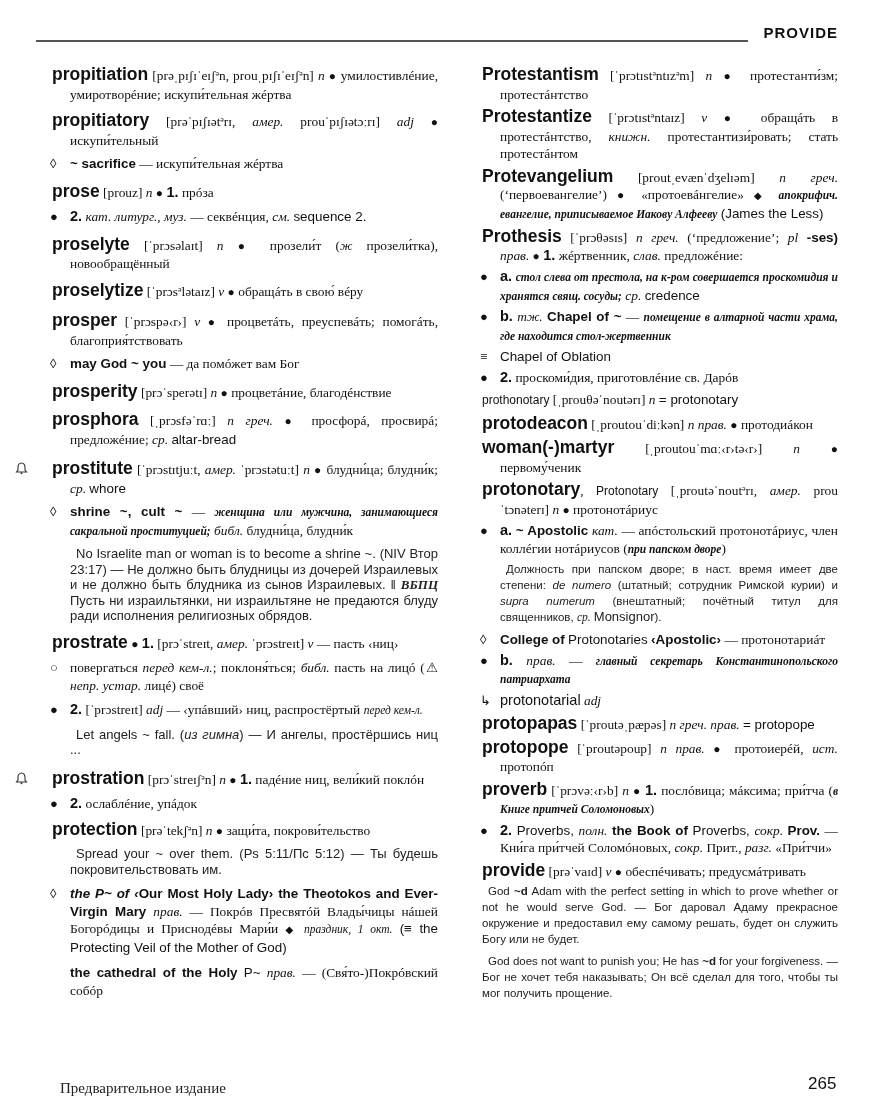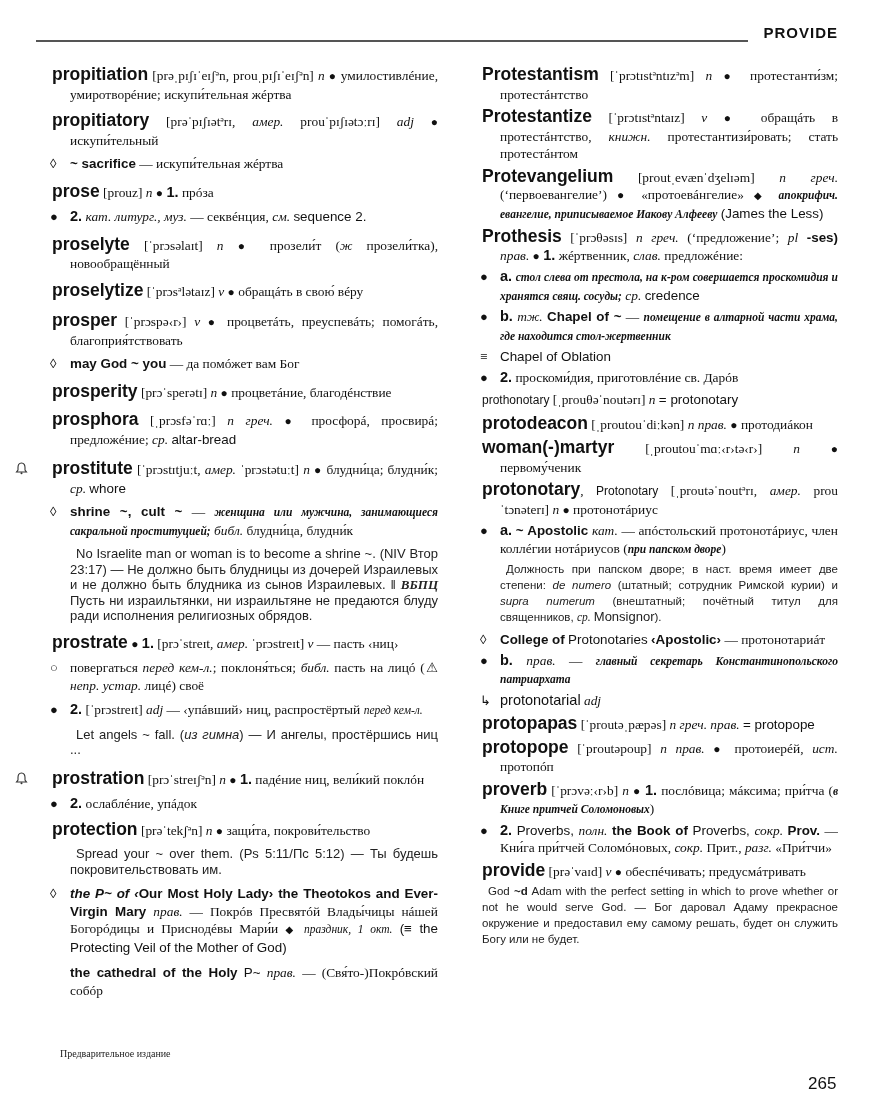--- a/index.html
+++ b/index.html
@@ -23,21 +23,21 @@
   .sans { font-family: "Liberation Sans", sans-serif; }
   .num { font-family: "Liberation Sans", sans-serif; font-weight: bold; font-size: 14.5px; }
   .bullet { font-size: 12px; }
   .sub { padding-left: 18px; position: relative; margin-bottom: 7px; text-align: justify; }
   .sub .mk { position: absolute; left: -2px; top: 0; width: 14px; text-align: left; font-size: 13px; }
   .example { font-family: "Liberation Sans", sans-serif; font-size: 13px; line-height: 15.5px; color: #222; padding-left: 18px; text-indent: 6px; margin-bottom: 8px; text-align: justify; }
   .example-r { font-family: "Liberation Sans", sans-serif; font-size: 11.5px; line-height: 16px; color: #222; padding-left: 18px; text-indent: 6px; margin-bottom: 6px; text-align: justify; }
   .margin-icon { position: absolute; left: -19px; top: 2px; font-size: 14px; color: #333; }
   .small-it { font-style: italic; font-size: 11.5px; }
 
-  .footer-left { position: absolute; left: 60px; top: 1048px; font-size: 10px; color: #222; }
+  .footer-left { position: absolute; left: 60px; top: 1080px; font-size: 15px; color: #222; }
   .footer-right { position: absolute; left: 808px; top: 1074px; font-family: "Liberation Sans", sans-serif; font-size: 17px; color: #111; }
 </style>
 </head>
 <body>
 
 <div class="header">
   <div class="header-rule"></div>
   <div class="header-word">PROVIDE</div>
 </div>
 
@@ -399,16 +399,17 @@
   </div>
 
   <div class="entry hang" style="margin-bottom:2px">
     <span class="hw">provide</span>
     <span>[prəˈvaɪd]</span>
     <span class="it">v</span>
     <span class="bullet">●</span>
     <span>обеспéчивать; предусмáтривать</span>
   </div>
   <div class="example-r" style="padding-left:0"><span>God </span><b>~d</b><span> Adam with the perfect setting in which to prove whether or not he would serve God. — Бог даровал Адаму прекрасное окружение и предоставил ему самому решать, будет он служить Богу или не будет.</span></div>
+  <div class="example-r" style="padding-left:0"><span>God does not want to punish you; He has </span><b>~d</b><span> for your forgiveness. — Бог не хочет тебя наказывать; Он всё сделал для того, чтобы ты мог получить прощение.</span></div>
 </div>
 
 <div class="footer-left">Предварительное издание</div>
 <div class="footer-right">265</div>
 
 </body></html>

